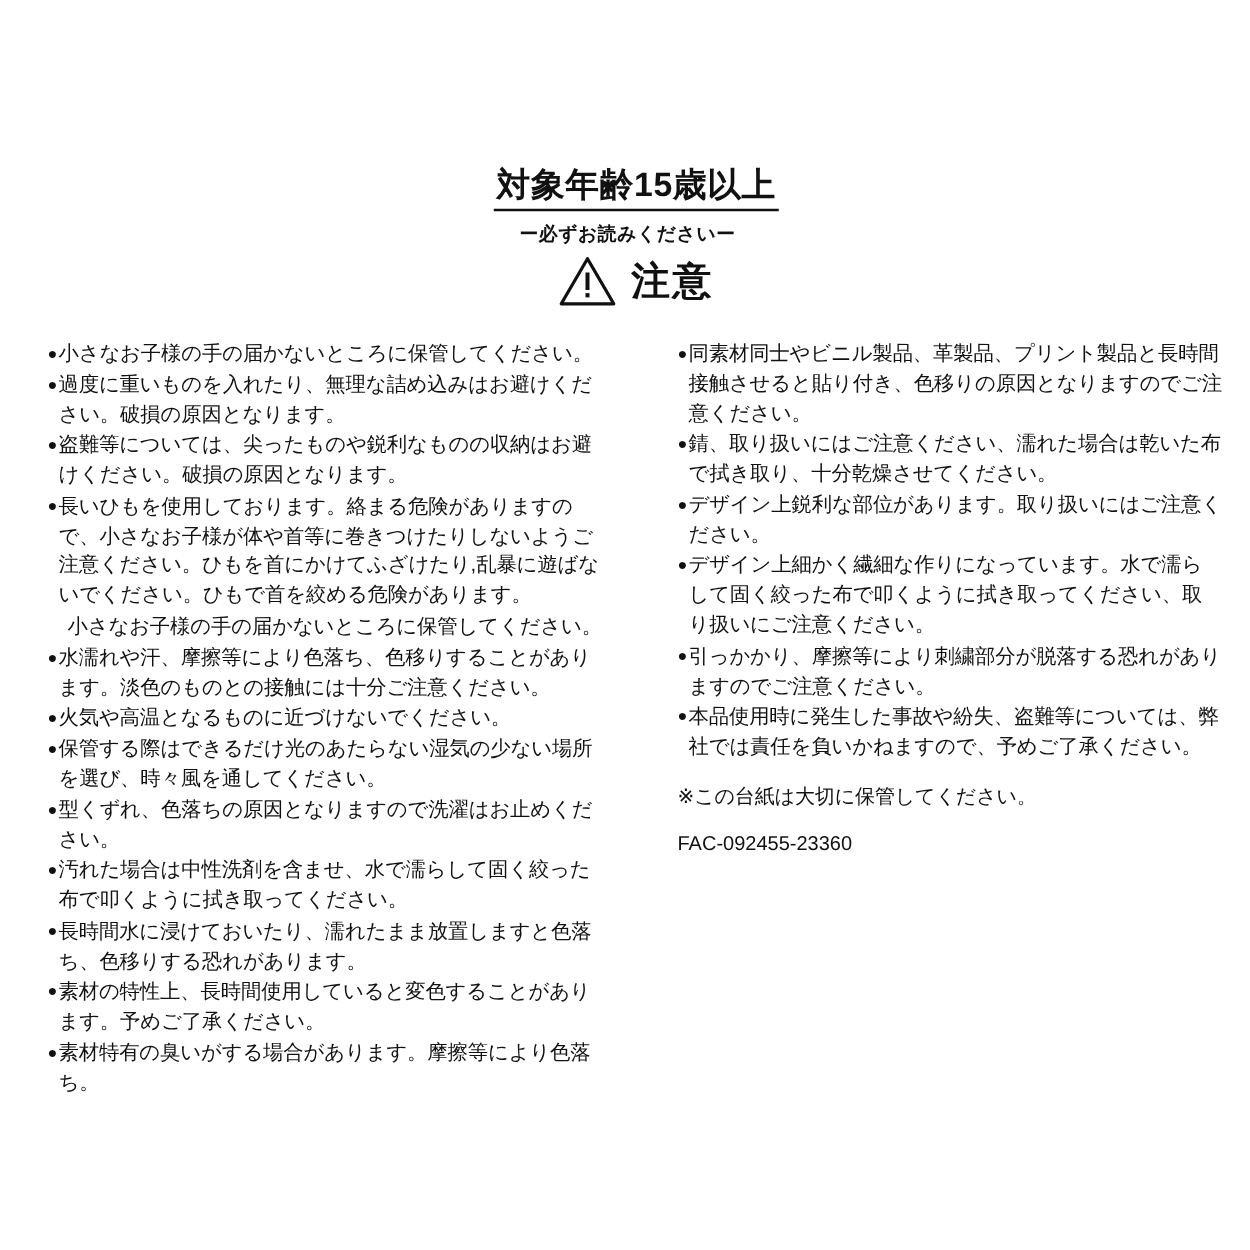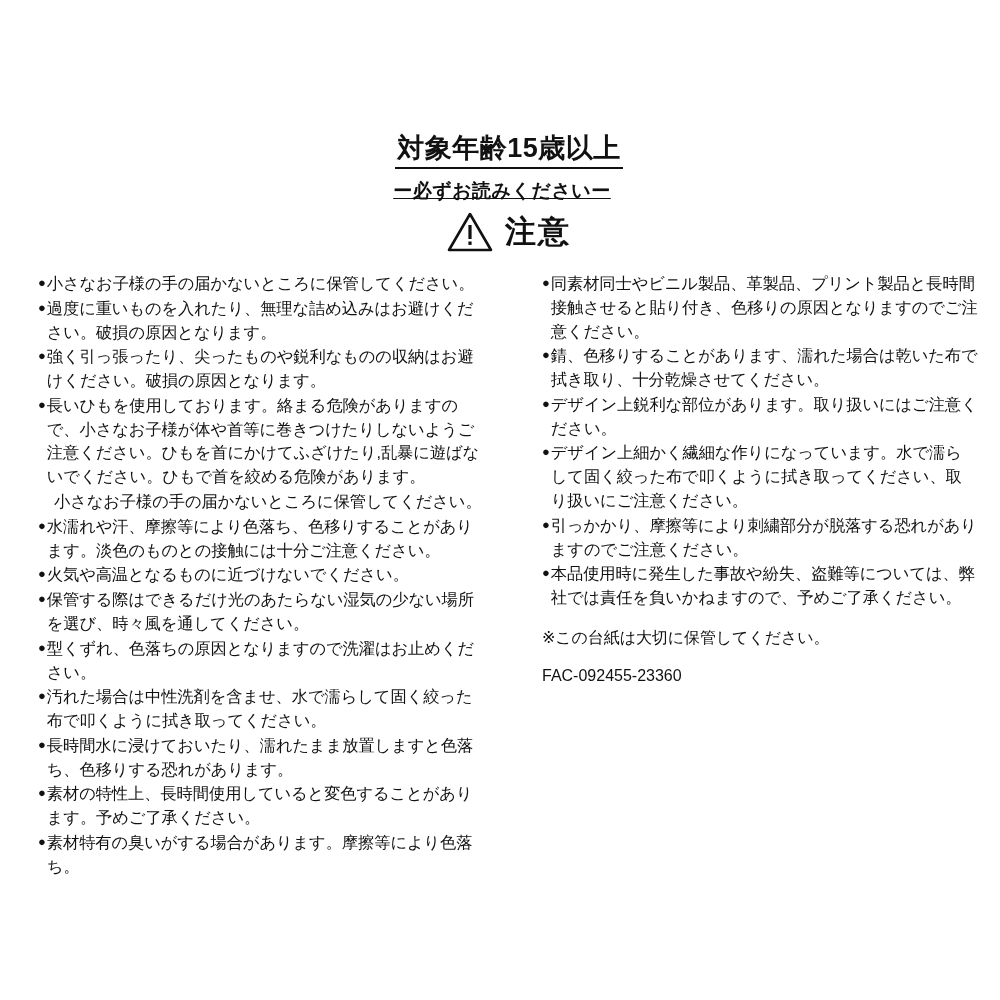--- a/index.html
+++ b/index.html
@@ -40,26 +40,25 @@
     padding: 0 2px 3px 2px;
     line-height: 1.2;
     color: #111;
   }
   .age-wrap {
     text-align: center;
     padding-left: 18px;
   }
   .must-read {
     margin-top: 9px;
-    font-size: 19px;
+    font-size: 15px;
     font-weight: bold;
     letter-spacing: 0.5px;
     color: #111;
     padding-left: 4px;
-    text-decoration: underline;
   }
   .caution-row {
     margin-top: 7px;
     display: flex;
     align-items: center;
     justify-content: center;
     gap: 12px;
     padding-left: 18px;
   }
   .warn-tri {
@@ -172,21 +171,21 @@
           <div class="bullet-item">
             <span class="bullet-dot">●</span>
             <span class="bullet-text">小さなお子様の手の届かないところに保管してください。</span>
           </div>
           <div class="bullet-item">
             <span class="bullet-dot">●</span>
             <span class="bullet-text">過度に重いものを入れたり、無理な詰め込みはお避けください。破損の原因となります。</span>
           </div>
           <div class="bullet-item">
             <span class="bullet-dot">●</span>
-            <span class="bullet-text">強く引っ張ったり、尖ったものや鋭利なものの収納はお避けください。破損の原因となります。</span>
+            <span class="bullet-text">盗難等については、尖ったものや鋭利なものの収納はお避けください。破損の原因となります。</span>
           </div>
           <div class="bullet-item">
             <span class="bullet-dot">●</span>
             <span class="bullet-text">長いひもを使用しております。絡まる危険がありますので、小さなお子様が体や首等に巻きつけたりしないようご注意ください。ひもを首にかけてふざけたり,乱暴に遊ばないでください。ひもで首を絞める危険があります。</span>
           </div>
           <div class="plain-item">小さなお子様の手の届かないところに保管してください。</div>
           <div class="bullet-item">
             <span class="bullet-dot">●</span>
             <span class="bullet-text">水濡れや汗、摩擦等により色落ち、色移りすることがあります。淡色のものとの接触には十分ご注意ください。</span>
           </div>
@@ -222,21 +221,21 @@
     </div>
 
     <div class="col col-right">
       <div id="right-list">
           <div class="bullet-item">
             <span class="bullet-dot">●</span>
             <span class="bullet-text">同素材同士やビニル製品、革製品、プリント製品と長時間接触させると貼り付き、色移りの原因となりますのでご注意ください。</span>
           </div>
           <div class="bullet-item">
             <span class="bullet-dot">●</span>
-            <span class="bullet-text">錆、色移りすることがあります、濡れた場合は乾いた布で拭き取り、十分乾燥させてください。</span>
+            <span class="bullet-text">錆、取り扱いにはご注意ください、濡れた場合は乾いた布で拭き取り、十分乾燥させてください。</span>
           </div>
           <div class="bullet-item">
             <span class="bullet-dot">●</span>
             <span class="bullet-text">デザイン上鋭利な部位があります。取り扱いにはご注意ください。</span>
           </div>
           <div class="bullet-item">
             <span class="bullet-dot">●</span>
             <span class="bullet-text">デザイン上細かく繊細な作りになっています。水で濡らして固く絞った布で叩くように拭き取ってください、取り扱いにご注意ください。</span>
           </div>
           <div class="bullet-item">

